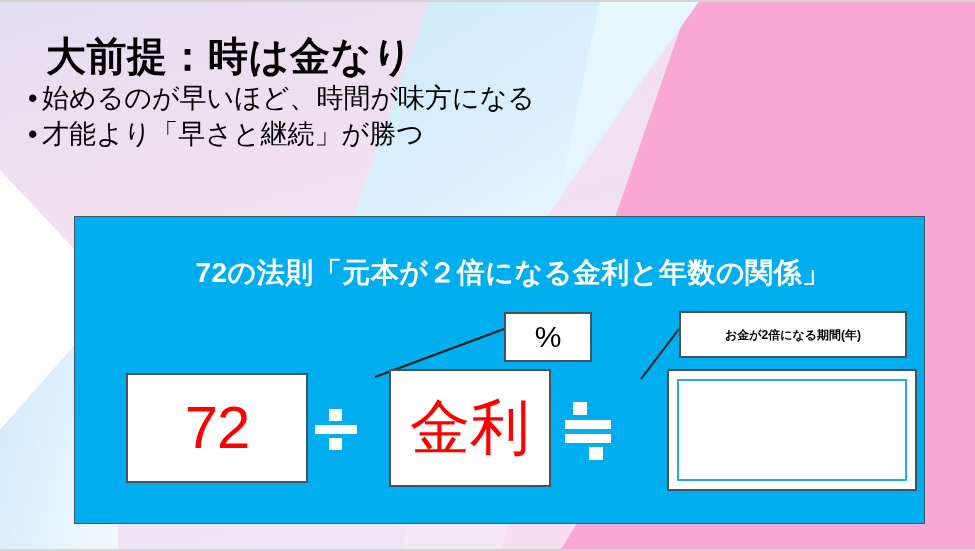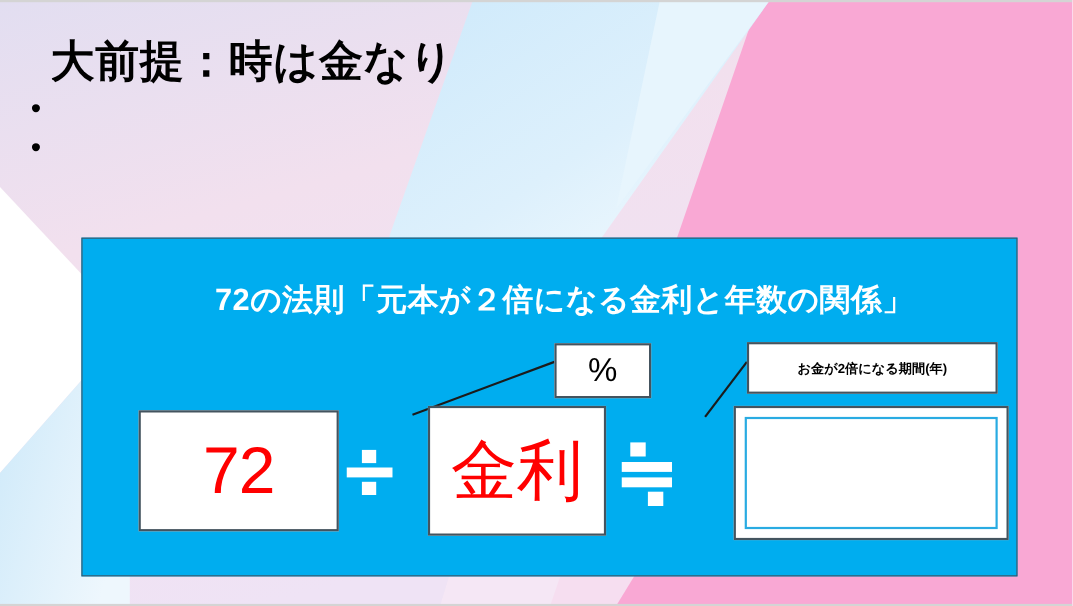--- a/index.html
+++ b/index.html
@@ -267,24 +267,26 @@
     <polygon points="440,420 640,420 560,551 400,551" fill="#f6e8f4" opacity="0.85"></polygon>
   </svg>
 
   <div id="top-rule"></div>
 
   <div id="headline-block">
     <div id="slide-title">大前提：時は金なり</div>
 
     <div class="bullet-line">
       <span class="bullet-dot">•</span>
+      <span>始めるのが早いほど、時間が味方になる</span>
     </div>
 
     <div class="bullet-line">
       <span class="bullet-dot">•</span>
+      <span>才能より「早さと継続」が勝つ</span>
     </div>
   </div>
 
   <div id="blue-panel">
 
     <div id="panel-heading">72の法則「元本が２倍になる金利と年数の関係」</div>
 
     <svg id="leader-lines" viewBox="0 0 851 308" preserveAspectRatio="none">
       <line x1="429" y1="112" x2="300" y2="160" stroke="#1b1b1b" stroke-width="2"></line>
       <line x1="604" y1="112" x2="566" y2="162" stroke="#1b1b1b" stroke-width="2"></line>

